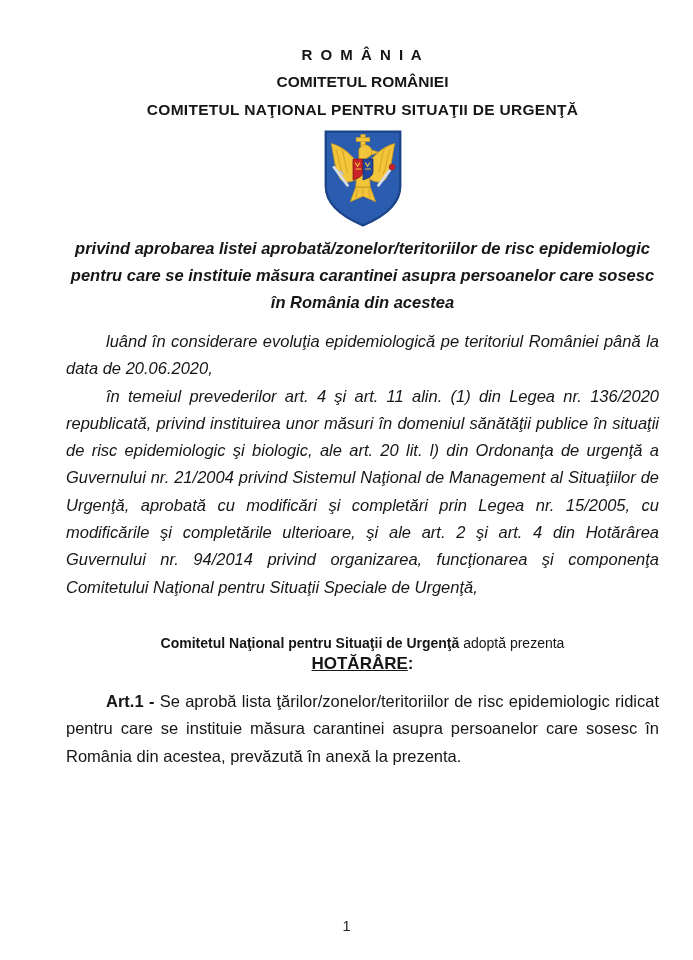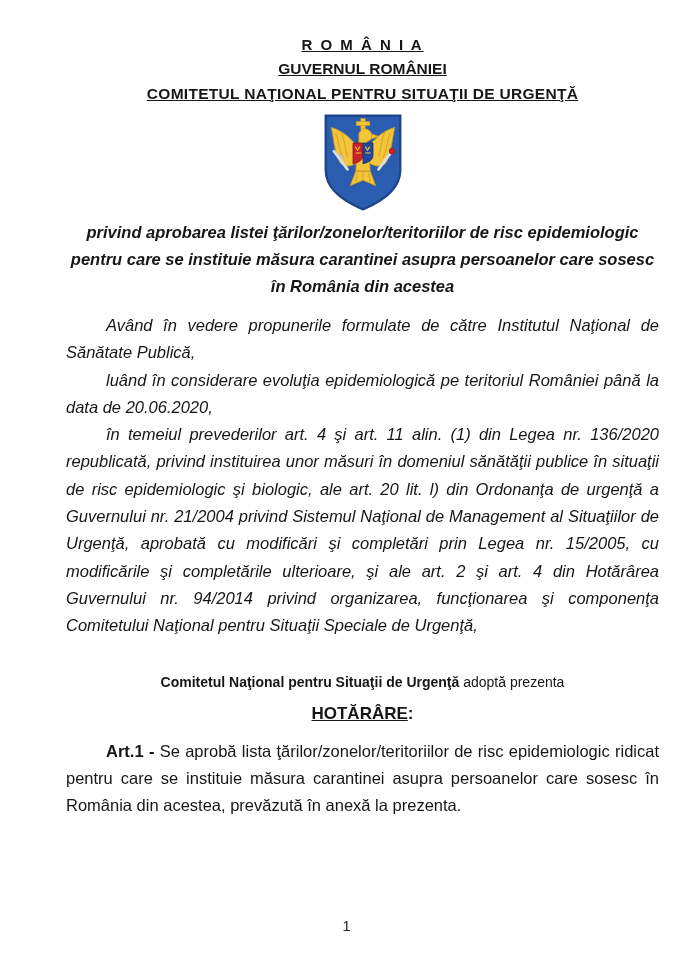--- a/index.html
+++ b/index.html
@@ -7,21 +7,21 @@
   .page {
     width: 693px; height: 960px;
     background: #ffffff;
     position: relative;
     font-family: "Liberation Sans", sans-serif;
     color: #161616;
     overflow: hidden;
   }
   .inner { padding: 36px 34px 0 66px; }
 
-  .hdr { text-align: center; font-weight: bold; margin: 0; text-decoration: underline; }
+  .hdr { text-align: center; font-weight: bold; margin: 10px; }
   .hdr-1 { font-size: 15px; letter-spacing: 2px; }
   .hdr-2 { font-size: 15.5px; margin-top: 7px; }
   .hdr-3 { font-size: 15.5px; margin-top: 7px; letter-spacing: .3px; }
 
   .arms-wrap { display: flex; justify-content: center; margin-top: 10px; }
 
   .title-main {
     text-align: center; font-weight: bold;
     font-size: 17px; margin-top: 20px;
   }
@@ -32,38 +32,38 @@
 
   .preamble { margin-top: 12px; }
   p.just {
     margin: 0; text-align: justify; text-indent: 40px;
     font-size: 16.5px; line-height: 27.3px;
   }
   .preamble p { font-style: italic; }
   p.just sup { font-size: 10px; line-height: 0; }
 
   .adopt { text-align: center; font-size: 14px; margin-top: 34px; }
-  .hot-heading { text-align: center; font-weight: bold; font-size: 17px; margin-top: 14px; }
+  .hot-heading { text-align: center; font-weight: bold; font-size: 17px; margin-top: 3px; }
   .hot-heading .u { text-decoration: underline; }
 
   .articles { margin-top: 14px; }
 
   .pageno {
     position: absolute; bottom: 26px; left: 0; right: 0;
     text-align: center; font-size: 14.5px; color: #222;
   }
 </style>
 </head>
 <body>
 
 <div class="page">
   <div class="inner">
 
     <div class="hdr hdr-1">R O M Â N I A</div>
-    <div class="hdr hdr-2">GUVERNUL ROMÂNIEI</div>
+    <div class="hdr hdr-2">COMITETUL ROMÂNIEI</div>
     <div class="hdr hdr-3">COMITETUL NAŢIONAL PENTRU SITUAŢII DE URGENŢĂ</div>
 
     <div class="arms-wrap">
       <svg width="92" height="100" viewBox="0 0 100 110" aria-hidden="true">
 
         <path d="M9 3 h82 v60 q0 26 -41 43 q-41 -17 -41 -43 z" fill="#2a5db0" stroke="#1c4489" stroke-width="2.5"></path>
 
         <rect x="47.6" y="6" width="4.8" height="13" fill="#f3c53a" stroke="#c8951c" stroke-width="0.6"></rect>
         <rect x="42.5" y="9.5" width="15" height="4.4" fill="#f3c53a" stroke="#c8951c" stroke-width="0.6"></rect>
 
@@ -88,24 +88,23 @@
         <path d="M42 64 L58 64 L64 80 L50 74 L36 80 Z" fill="#f3c53a" stroke="#c8951c" stroke-width="0.8"></path>
         <path d="M44 66 L42 76 M50 66 L50 72 M56 66 L58 76" stroke="#c8951c" stroke-width="0.8" fill="none"></path>
 
         <path d="M39 33 h11 v14 q0 6 -11 9 z" fill="#cc2229" stroke="#7d1318" stroke-width="0.8"></path>
         <path d="M50 33 h11 v14 q0 6 -11 9 z" fill="#23479e" stroke="#142c66" stroke-width="0.8"></path>
         <path d="M41.5 37 l2.5 4 2.5 -4 M52.5 37 l2.5 4 2.5 -4" stroke="#f3c53a" stroke-width="1.2" fill="none"></path>
         <path d="M42 44 h6 M52.5 44 h6" stroke="#f3c53a" stroke-width="1.2"></path>
       </svg>
     </div>
 
-    <div class="title-sub">privind aprobarea listei ţărilor/zonelor/teritoriilor de risc epidemiologic pentru care se instituie măsura carantinei asupra persoanelor care sosesc în România din acestea</div>
+    <div class="title-sub">privind aprobarea listei aprobată/zonelor/teritoriilor de risc epidemiologic pentru care se instituie măsura carantinei asupra persoanelor care sosesc în România din acestea</div>
 
     <div class="preamble">
-      <p class="just">Având în vedere propunerile formulate de către Institutul Naţional de Sănătate Publică,</p>
       <p class="just">luând în considerare evoluţia epidemiologică pe teritoriul României până la data de 20.06.2020,</p>
       <p class="just">în temeiul prevederilor art. 4 şi art. 11 alin. (1) din Legea nr. 136/2020 republicată, privind instituirea unor măsuri în domeniul sănătăţii publice în situaţii de risc epidemiologic şi biologic, ale art. 20 lit. l) din Ordonanţa de urgenţă a Guvernului nr. 21/2004 privind Sistemul Naţional de Management al Situaţiilor de Urgenţă, aprobată cu modificări şi completări prin Legea nr. 15/2005, cu modificările şi completările ulterioare, şi ale art. 2 şi art. 4 din Hotărârea Guvernului nr. 94/2014 privind organizarea, funcţionarea şi componenţa Comitetului Naţional pentru Situaţii Speciale de Urgenţă,</p>
     </div>
 
     <div class="adopt"><b>Comitetul Naţional pentru Situaţii de Urgenţă</b><span> adoptă prezenta</span></div>
 
     <div class="hot-heading"><span class="u">HOTĂRÂRE</span><span>:</span></div>
 
     <div class="articles">
       <p class="just"><b>Art.1 -</b><span> Se aprobă lista ţărilor/zonelor/teritoriilor de risc epidemiologic ridicat pentru care se instituie măsura carantinei asupra persoanelor care sosesc în România din acestea, prevăzută în anexă la prezenta.</span></p>

